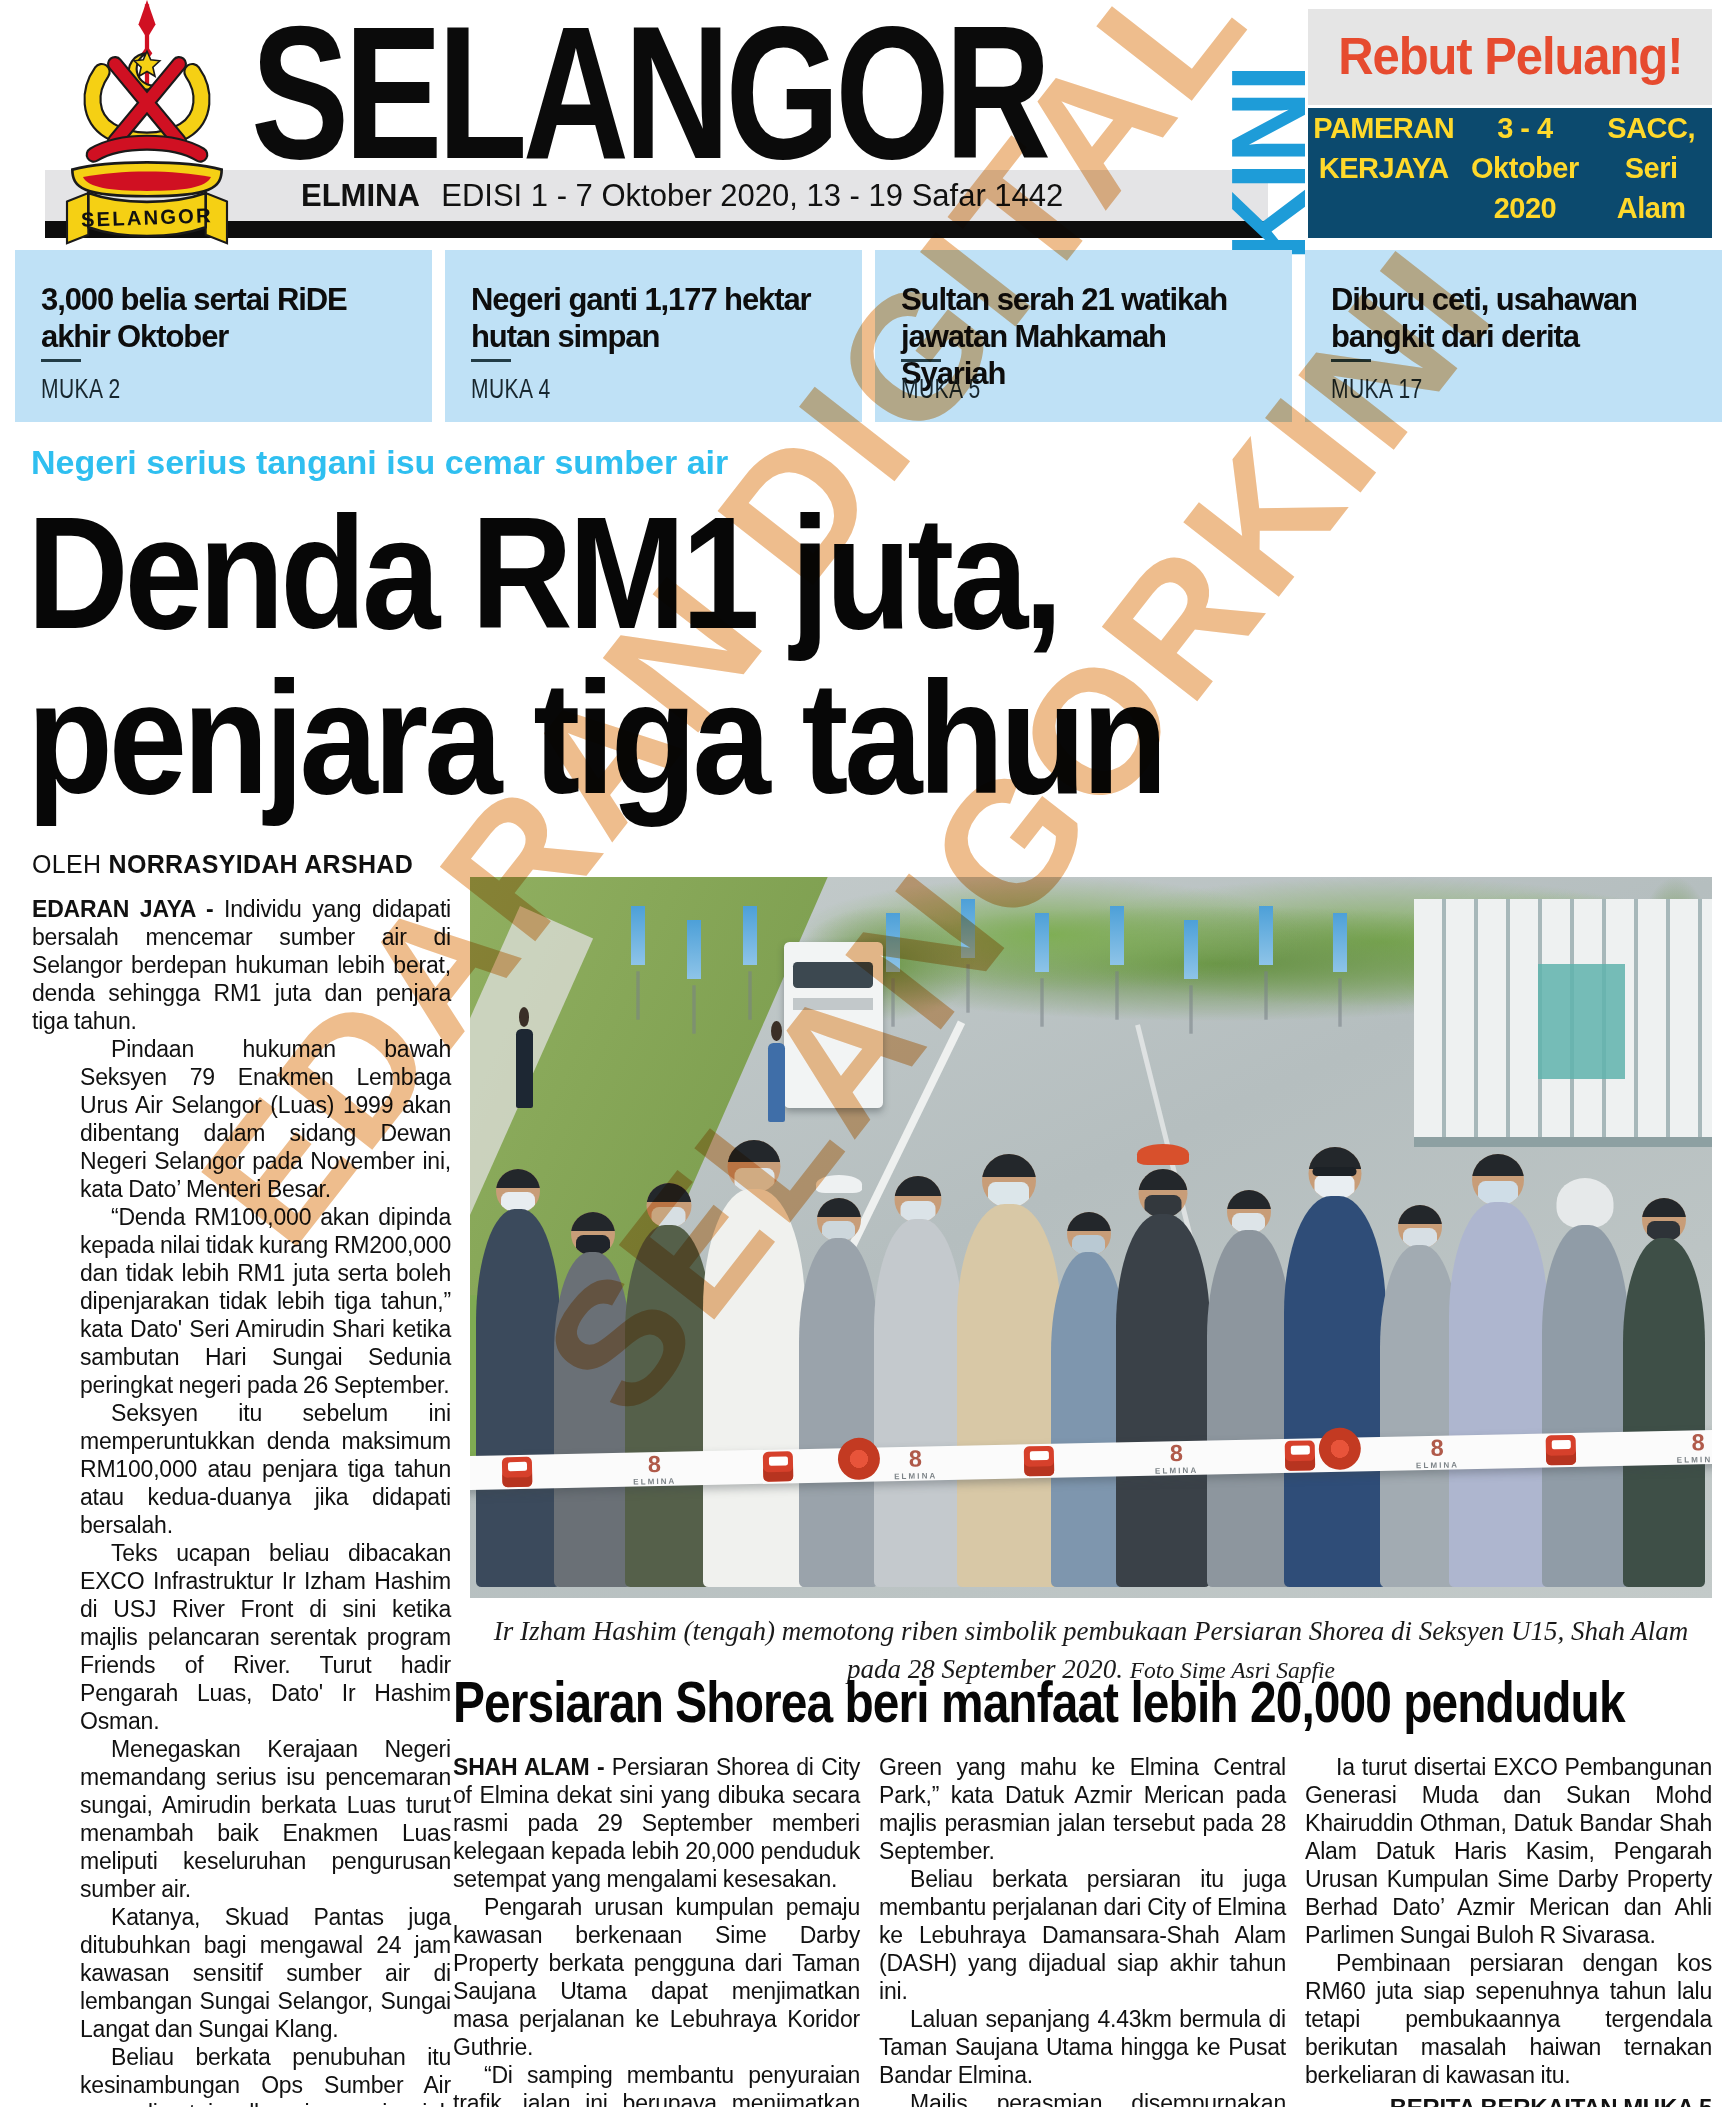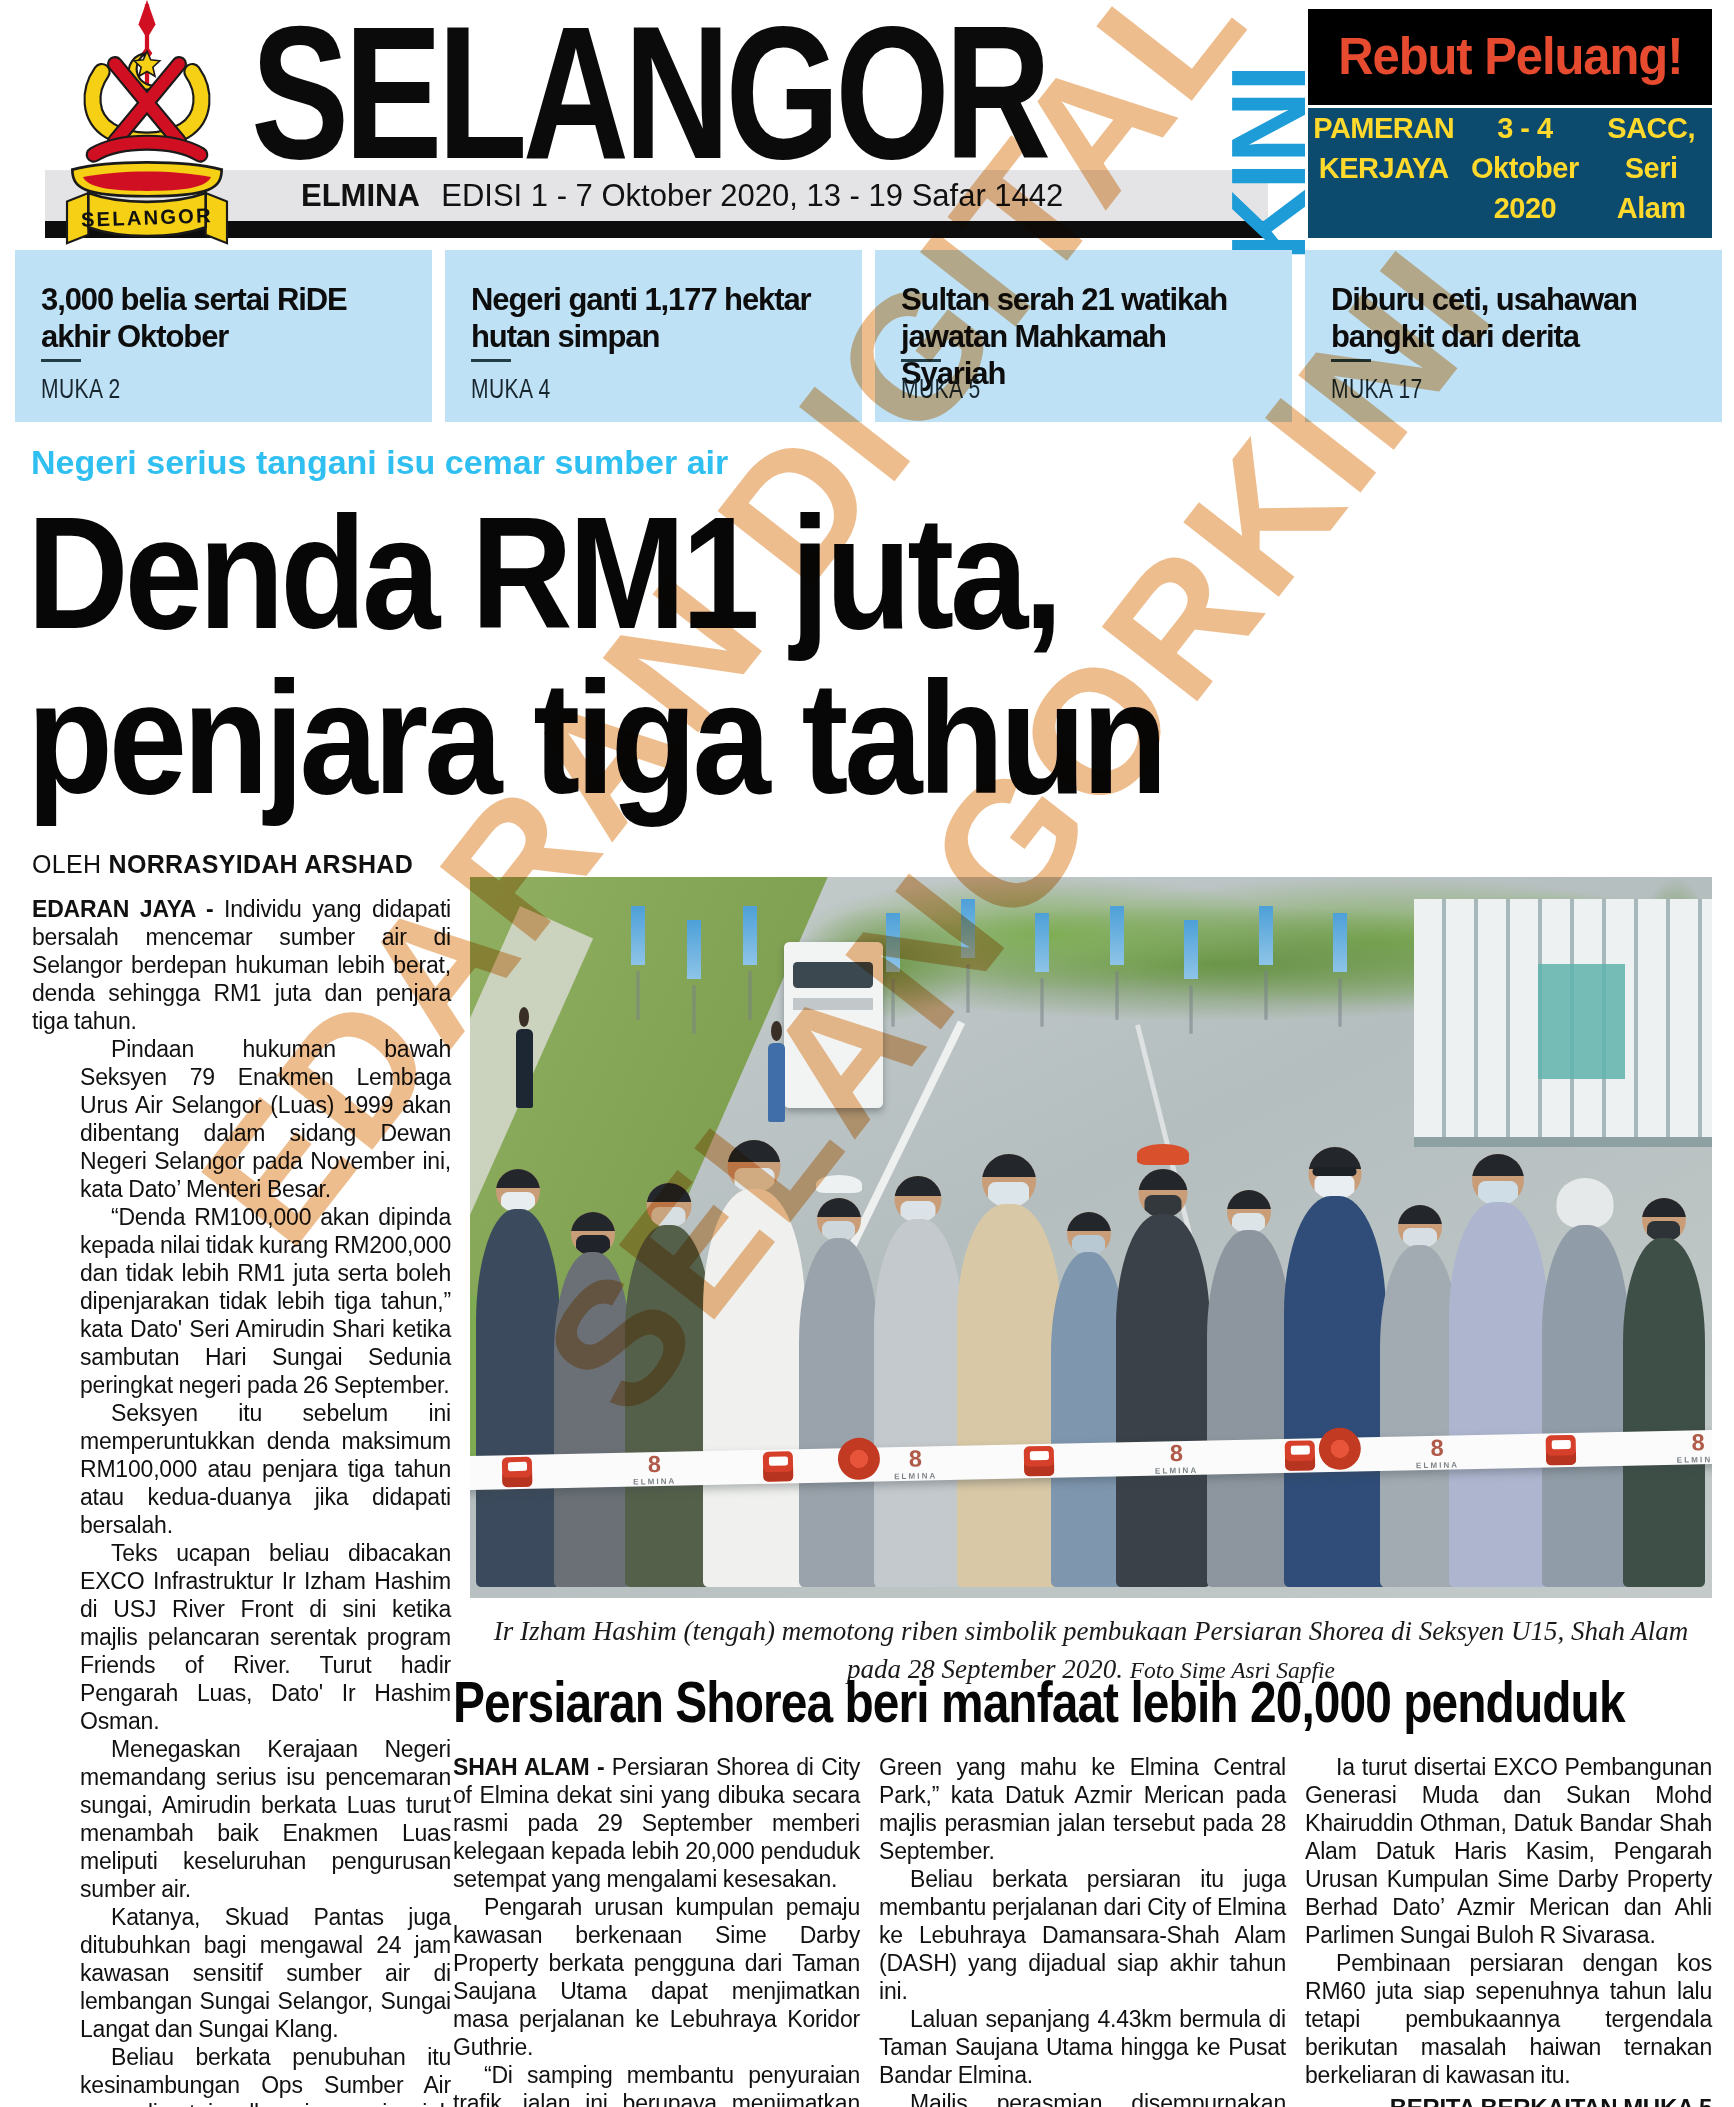--- a/index.html
+++ b/index.html
@@ -12,21 +12,21 @@
       letter-spacing:-5.3px;transform:scale(0.92,1.18);transform-origin:left top;white-space:nowrap;color:#0b0b0b;}
   .kini{left:1208px;top:261px;transform:rotate(-90deg);transform-origin:left top;
       font-size:100px;font-weight:bold;letter-spacing:-1.1px;color:#1e9cd8;white-space:nowrap;
       transform:rotate(-90deg) scale(1,1.05);}
   .graybar{left:45px;top:170px;width:1223px;height:51px;background:#e4e4e6;
       display:flex;align-items:center;font-size:31px;}
   .graybar .inner{padding-left:256px;white-space:nowrap;letter-spacing:0px;}
   .graybar b{font-weight:bold;margin-right:21.4px;}
   .blackbar{left:45px;top:221px;width:1223px;height:17px;background:#0d0d0d;}
 
-  .promo-top{left:1308px;top:8.5px;width:404px;height:96px;background:#000000;
+  .promo-top{left:1308px;top:8.5px;width:404px;height:96px;background:#e5e5e5;
       display:flex;align-items:center;justify-content:center;}
   .promo-top span{font-size:51px;font-weight:bold;color:#e64b2f;letter-spacing:-1.1px;transform:scaleX(0.96);}
   .promo-bottom{left:1308px;top:108px;width:404px;height:130px;background:#0c4a6e;
       display:flex;flex-direction:row;align-items:flex-start;justify-content:center;
       color:#ffd92b;font-weight:bold;font-size:29px;line-height:40px;text-align:center;letter-spacing:-0.5px;}
 
   
   .crest{left:51px;top:0px;width:192px;height:248px;z-index:5;}
 
   

